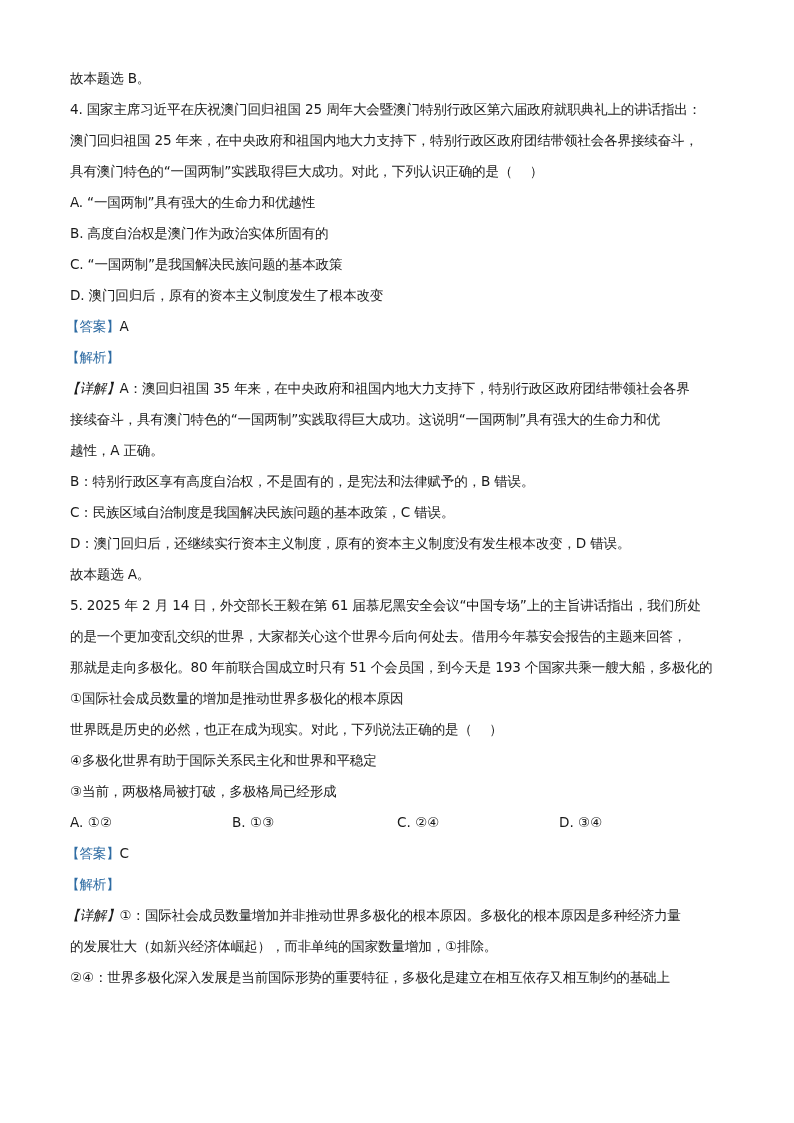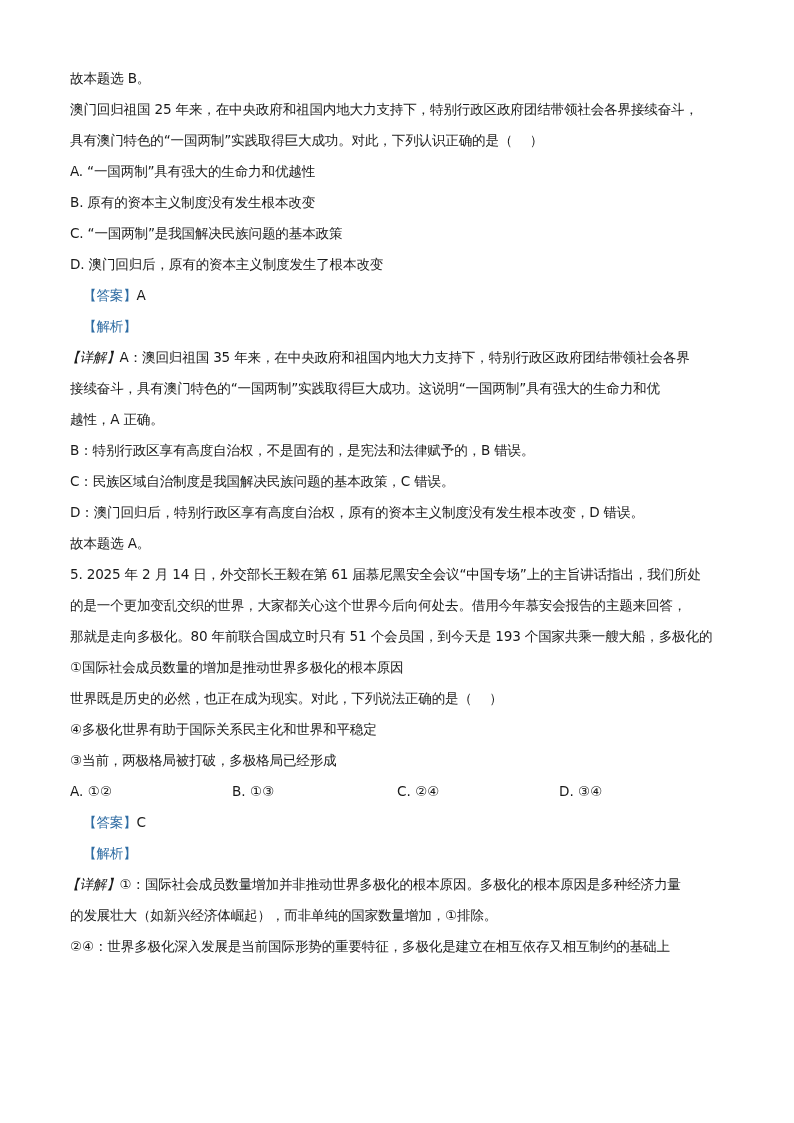--- a/index.html
+++ b/index.html
@@ -6,53 +6,54 @@
     body {
       width: 794px; height: 1123px; position: relative; overflow: hidden;
       font-family: "DejaVu Sans", "Liberation Sans", sans-serif;
       color: #1a1a1a;
     }
     .page { position: absolute; left: 70px; top: 63px; width: 660px; }
     .line {
       font-size: 13.6px; line-height: 31px; height: 31px;
       white-space: nowrap; letter-spacing: -0.2px;
     }
-    .tag { color: #2f6ca3; margin-left: 17px; }
+    .tag { color: #2f6ca3; }
     .tag-black { color: #1a1a1a; font-style: italic; }
     .opts { position: relative; height: 31px; font-size: 13.6px; line-height: 31px; }
     .opts span { position: absolute; top: 0; white-space: nowrap; }
     .indent-tag { margin-left: -4px; }
   </style>
 </head>
 <body>
 
 <div class="page">
   <div class="line">故本题选 B。</div>
 
   <div>
+    <div class="line">4. 国家主席习近平在庆祝澳门回归祖国 25 周年大会暨澳门特别行政区第六届政府就职典礼上的讲话指出：</div>
     <div class="line">澳门回归祖国 25 年来，在中央政府和祖国内地大力支持下，特别行政区政府团结带领社会各界接续奋斗，</div>
     <div class="line">具有澳门特色的“一国两制”实践取得巨大成功。对此，下列认识正确的是（　 ）</div>
     <div class="line">A. “一国两制”具有强大的生命力和优越性</div>
-    <div class="line">B. 原有的资本主义制度没有发生根本改变</div>
+    <div class="line">B. 高度自治权是澳门作为政治实体所固有的</div>
     <div class="line">C. “一国两制”是我国解决民族问题的基本政策</div>
     <div class="line">D. 澳门回归后，原有的资本主义制度发生了根本改变</div>
     <div class="line indent-tag">
       <span class="tag">【答案】</span><span>A</span>
     </div>
     <div class="line indent-tag">
       <span class="tag">【解析】</span>
     </div>
     <div class="line indent-tag">
       <span class="tag-black">【详解】</span><span>A：澳回归祖国 35 年来，在中央政府和祖国内地大力支持下，特别行政区政府团结带领社会各界</span>
     </div>
     <div class="line">接续奋斗，具有澳门特色的“一国两制”实践取得巨大成功。这说明“一国两制”具有强大的生命力和优</div>
     <div class="line">越性，A 正确。</div>
     <div class="line">B：特别行政区享有高度自治权，不是固有的，是宪法和法律赋予的，B 错误。</div>
     <div class="line">C：民族区域自治制度是我国解决民族问题的基本政策，C 错误。</div>
-    <div class="line">D：澳门回归后，特别行政区享有高度自治权，原有的资本主义制度没有发生根本改变，D 错误。</div>
+    <div class="line">D：澳门回归后，还继续实行资本主义制度，原有的资本主义制度没有发生根本改变，D 错误。</div>
     <div class="line">故本题选 A。</div>
   </div>
 
   <div>
     <div class="line">5. 2025 年 2 月 14 日，外交部长王毅在第 61 届慕尼黑安全会议“中国专场”上的主旨讲话指出，我们所处</div>
     <div class="line">的是一个更加变乱交织的世界，大家都关心这个世界今后向何处去。借用今年慕安会报告的主题来回答，</div>
     <div class="line">那就是走向多极化。80 年前联合国成立时只有 51 个会员国，到今天是 193 个国家共乘一艘大船，多极化的</div>
     <div class="line">①国际社会成员数量的增加是推动世界多极化的根本原因</div>
     <div class="line">世界既是历史的必然，也正在成为现实。对此，下列说法正确的是（　 ）</div>
     <div class="line">④多极化世界有助于国际关系民主化和世界和平稳定</div>

